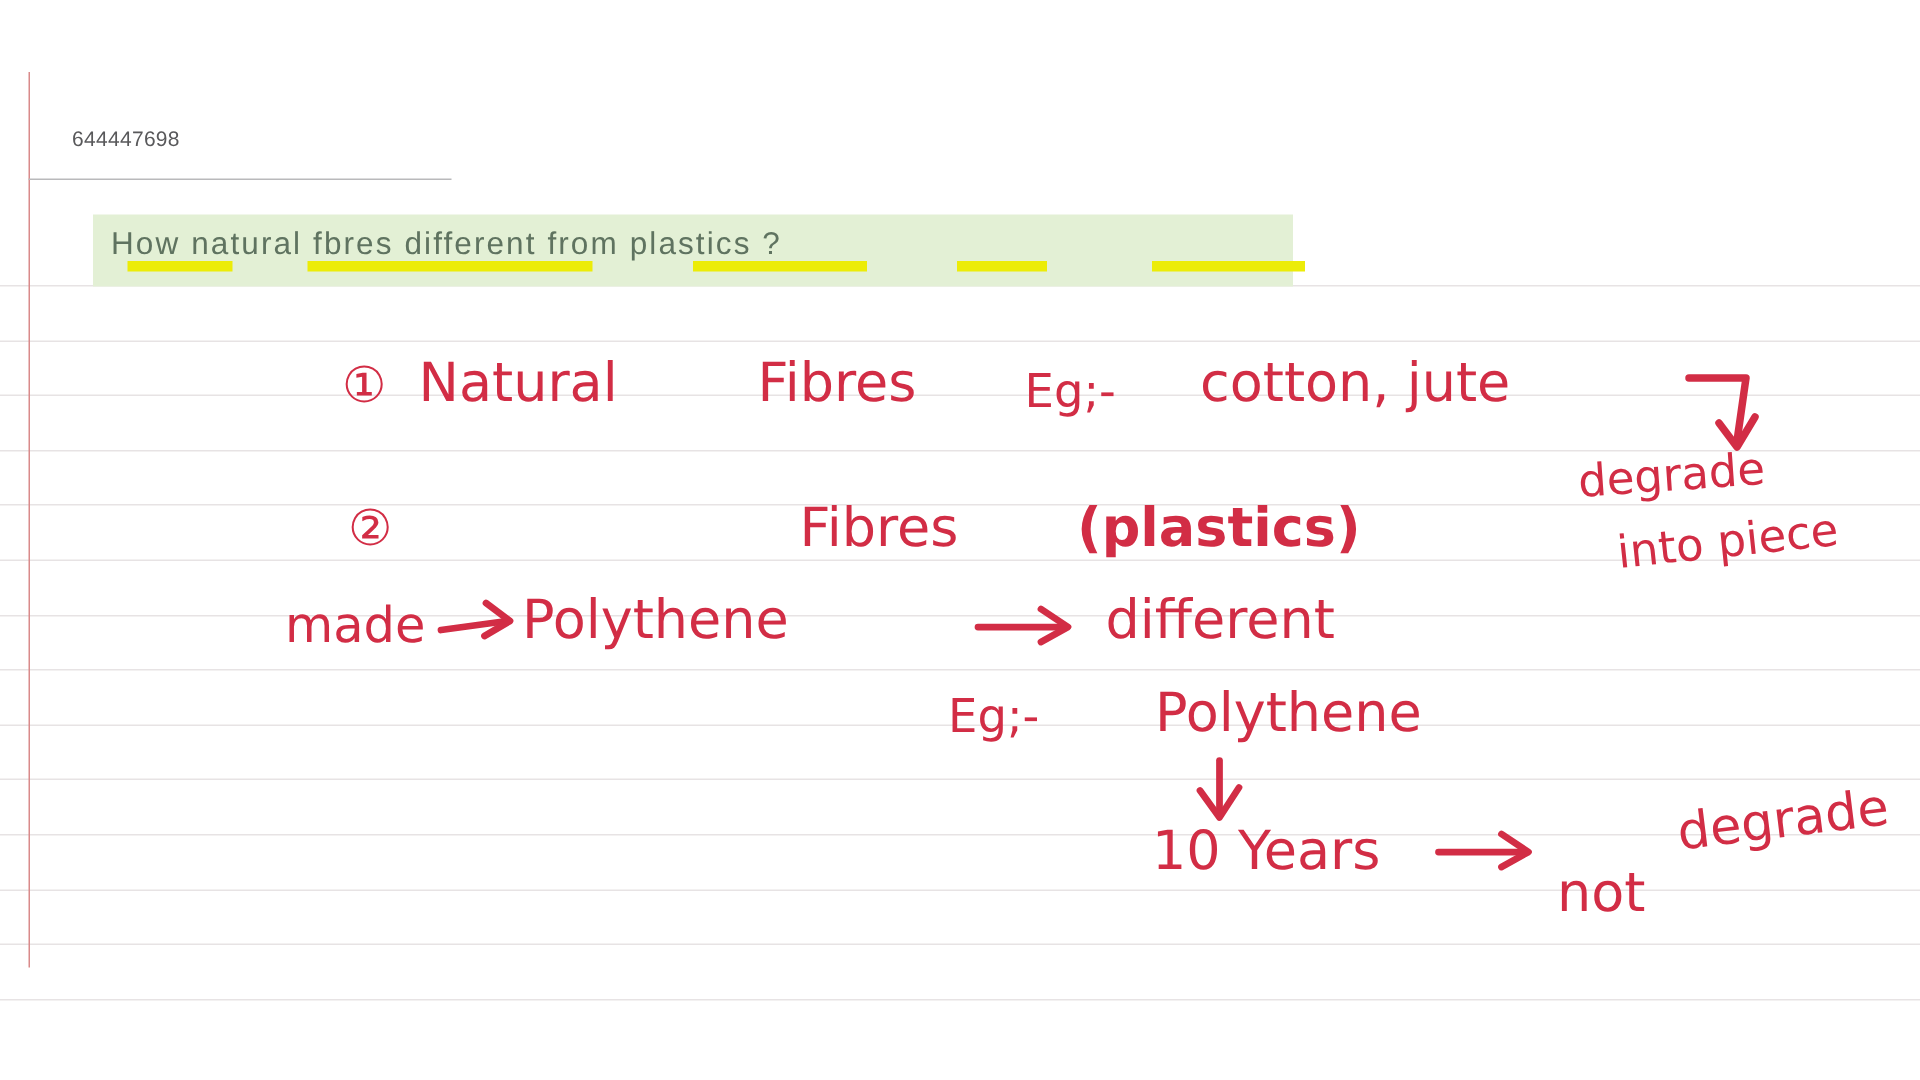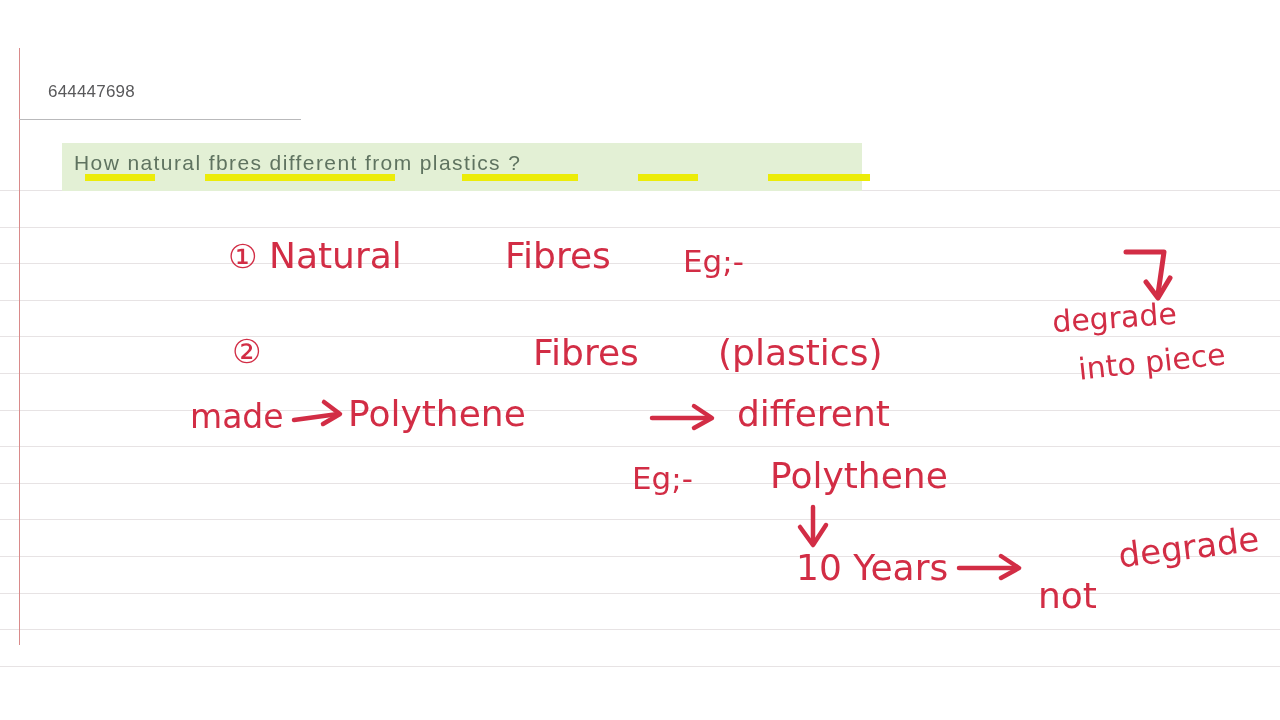--- a/index.html
+++ b/index.html
@@ -44,21 +44,21 @@
   }
 
   
   #header {
     position: absolute;
     left: 48px;
     top: 82px;
     width: 600px;
   }
   #question-id {
-    font-size: 17px;
+    font-size: 14px;
     color: #59595b;
     letter-spacing: 0.2px;
     line-height: 20px;
   }
   #header-rule {
     position: absolute;
     left: 19px;
     top: 119px;
     width: 282px;
     height: 1px;
@@ -158,35 +158,36 @@
     <div class="hl" style="left:23px; width:70px;"></div>
     <div class="hl" style="left:143px; width:190px;"></div>
     <div class="hl" style="left:400px; width:116px;"></div>
     <div class="hl" style="left:576px; width:60px;"></div>
     <div class="hl" style="left:706px; width:102px;"></div>
   </div>
 
   <div id="handwriting">
 
     <span class="ink" style="left:228px; top:237px; font-size:33px;">①</span>
-    <span class="ink" style="left:269px; top:235px; font-size:36px;">Natural</span>
+    <span class="ink" style="left:279px; top:235px; font-size:36px;">Natural</span>
     <span class="ink" style="left:505px; top:235px; font-size:36px;">Fibres</span>
     <span class="ink" style="left:683px; top:243px; font-size:31px;">Eg;-</span>
+    <span class="ink" style="left:800px; top:235px; font-size:36px;">cotton,  jute</span>
 
     <svg style="position:absolute; left:1118px; top:244px;" width="70" height="66" viewBox="0 0 70 66">
       <path d="M8 8 L46 8 L40 50" fill="none" stroke="#d22d45" stroke-width="5" stroke-linecap="round" stroke-linejoin="round"></path>
       <path d="M28 38 L40 54 L52 34" fill="none" stroke="#d22d45" stroke-width="5" stroke-linecap="round" stroke-linejoin="round"></path>
     </svg>
 
     <span class="ink" style="left:1052px; top:300px; font-size:30px; transform:rotate(-4deg);">degrade</span>
     <span class="ink" style="left:1078px; top:344px; font-size:30px; transform:rotate(-6deg);">into piece</span>
 
     <span class="ink" style="left:232px; top:332px; font-size:33px;">②</span>
     <span class="ink" style="left:533px; top:332px; font-size:36px;">Fibres</span>
-    <span class="ink" style="left:718px; top:332px; font-size:36px;">(plastics)</span>
+    <span class="ink" style="left:718px; top:332px; font-size:36px;font-weight:bold;">(plastics)</span>
 
     <span class="ink" style="left:190px; top:397px; font-size:33px;">made</span>
 
     <svg style="position:absolute; left:290px; top:398px;" width="58" height="34" viewBox="0 0 58 34">
       <path d="M4 22 L48 16" fill="none" stroke="#d22d45" stroke-width="4.5" stroke-linecap="round"></path>
       <path d="M34 4 L50 16 L33 26" fill="none" stroke="#d22d45" stroke-width="4.5" stroke-linecap="round" stroke-linejoin="round"></path>
     </svg>
 
     <span class="ink" style="left:348px; top:393px; font-size:36px;">Polythene</span>
 
@@ -198,21 +199,21 @@
     <span class="ink" style="left:737px; top:393px; font-size:36px;">different</span>
 
     <span class="ink" style="left:632px; top:460px; font-size:31px;">Eg;-</span>
     <span class="ink" style="left:770px; top:455px; font-size:36px;">Polythene</span>
 
     <svg style="position:absolute; left:792px; top:503px;" width="46" height="48" viewBox="0 0 46 48">
       <path d="M21 4 L21 36" fill="none" stroke="#d22d45" stroke-width="4.5" stroke-linecap="round"></path>
       <path d="M8 24 L21 42 L34 22" fill="none" stroke="#d22d45" stroke-width="4.5" stroke-linecap="round" stroke-linejoin="round"></path>
     </svg>
 
-    <span class="ink" style="left:768px; top:547px; font-size:36px;margin-left:28px;">10 Years</span>
+    <span class="ink" style="left:768px; top:547px; font-size:36px;">10 Years</span>
 
     <svg style="position:absolute; left:955px; top:548px;" width="72" height="34" viewBox="0 0 72 34">
       <path d="M4 20 L62 20" fill="none" stroke="#d22d45" stroke-width="4.5" stroke-linecap="round"></path>
       <path d="M46 8 L64 20 L46 30" fill="none" stroke="#d22d45" stroke-width="4.5" stroke-linecap="round" stroke-linejoin="round"></path>
     </svg>
 
     <span class="ink" style="left:1038px; top:575px; font-size:36px;">not</span>
     <span class="ink" style="left:1118px; top:527px; font-size:34px; transform:rotate(-7deg);">degrade</span>
 
   </div>

